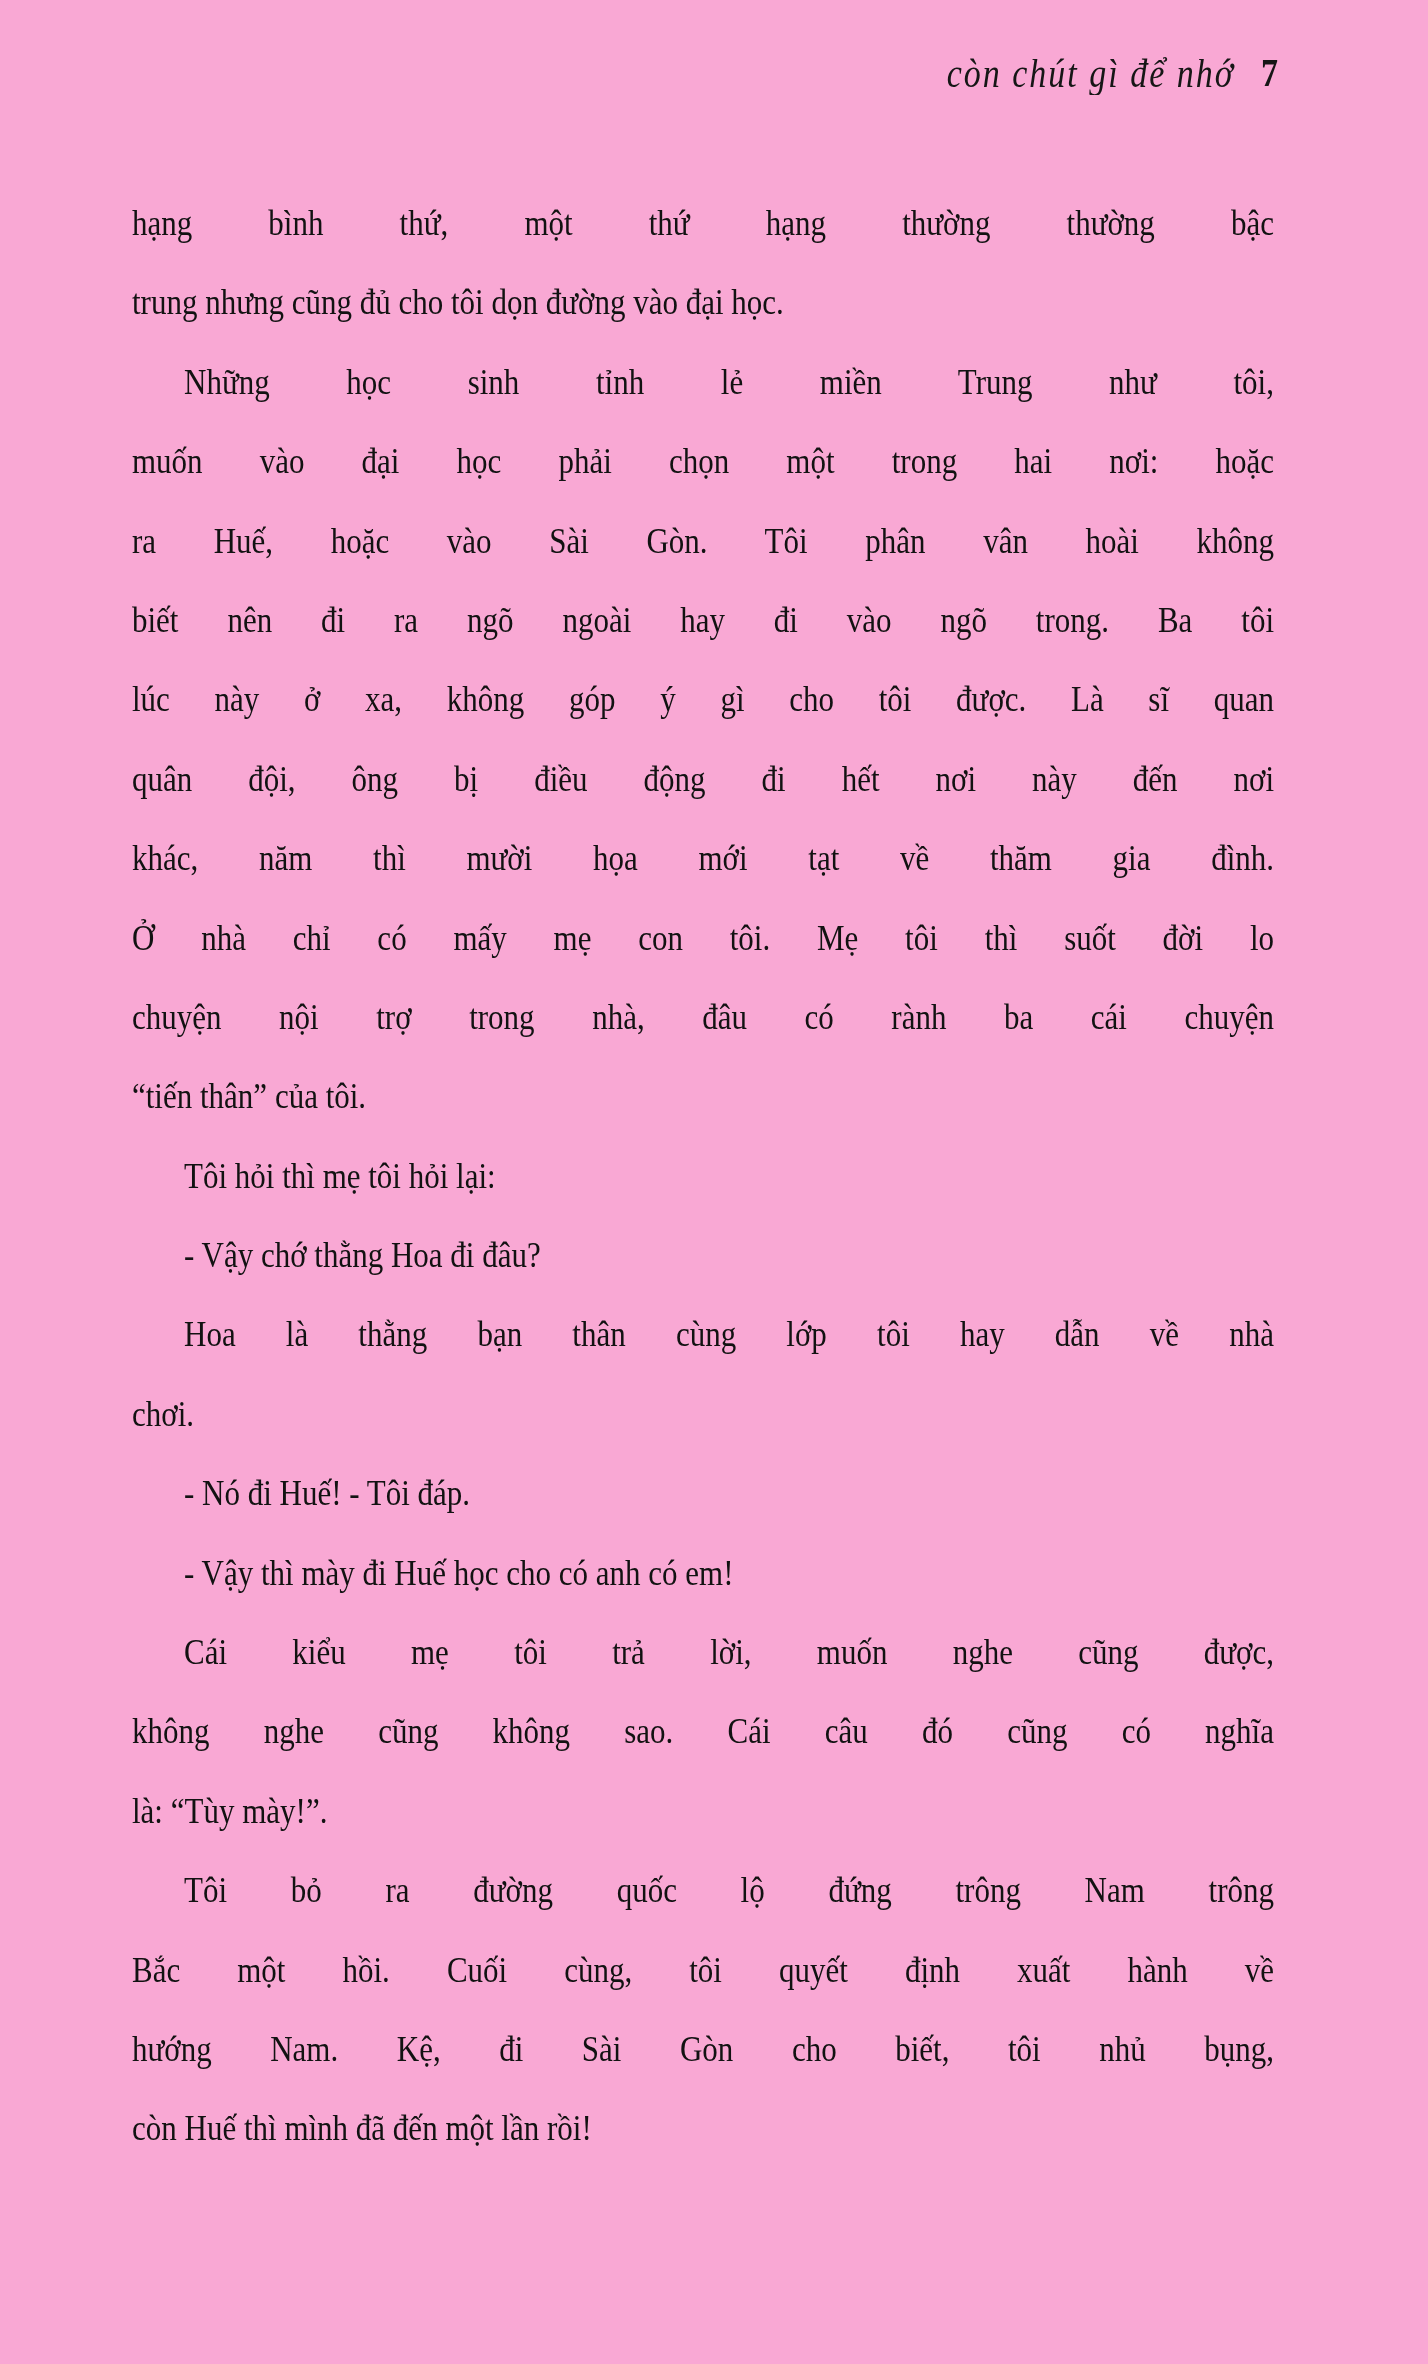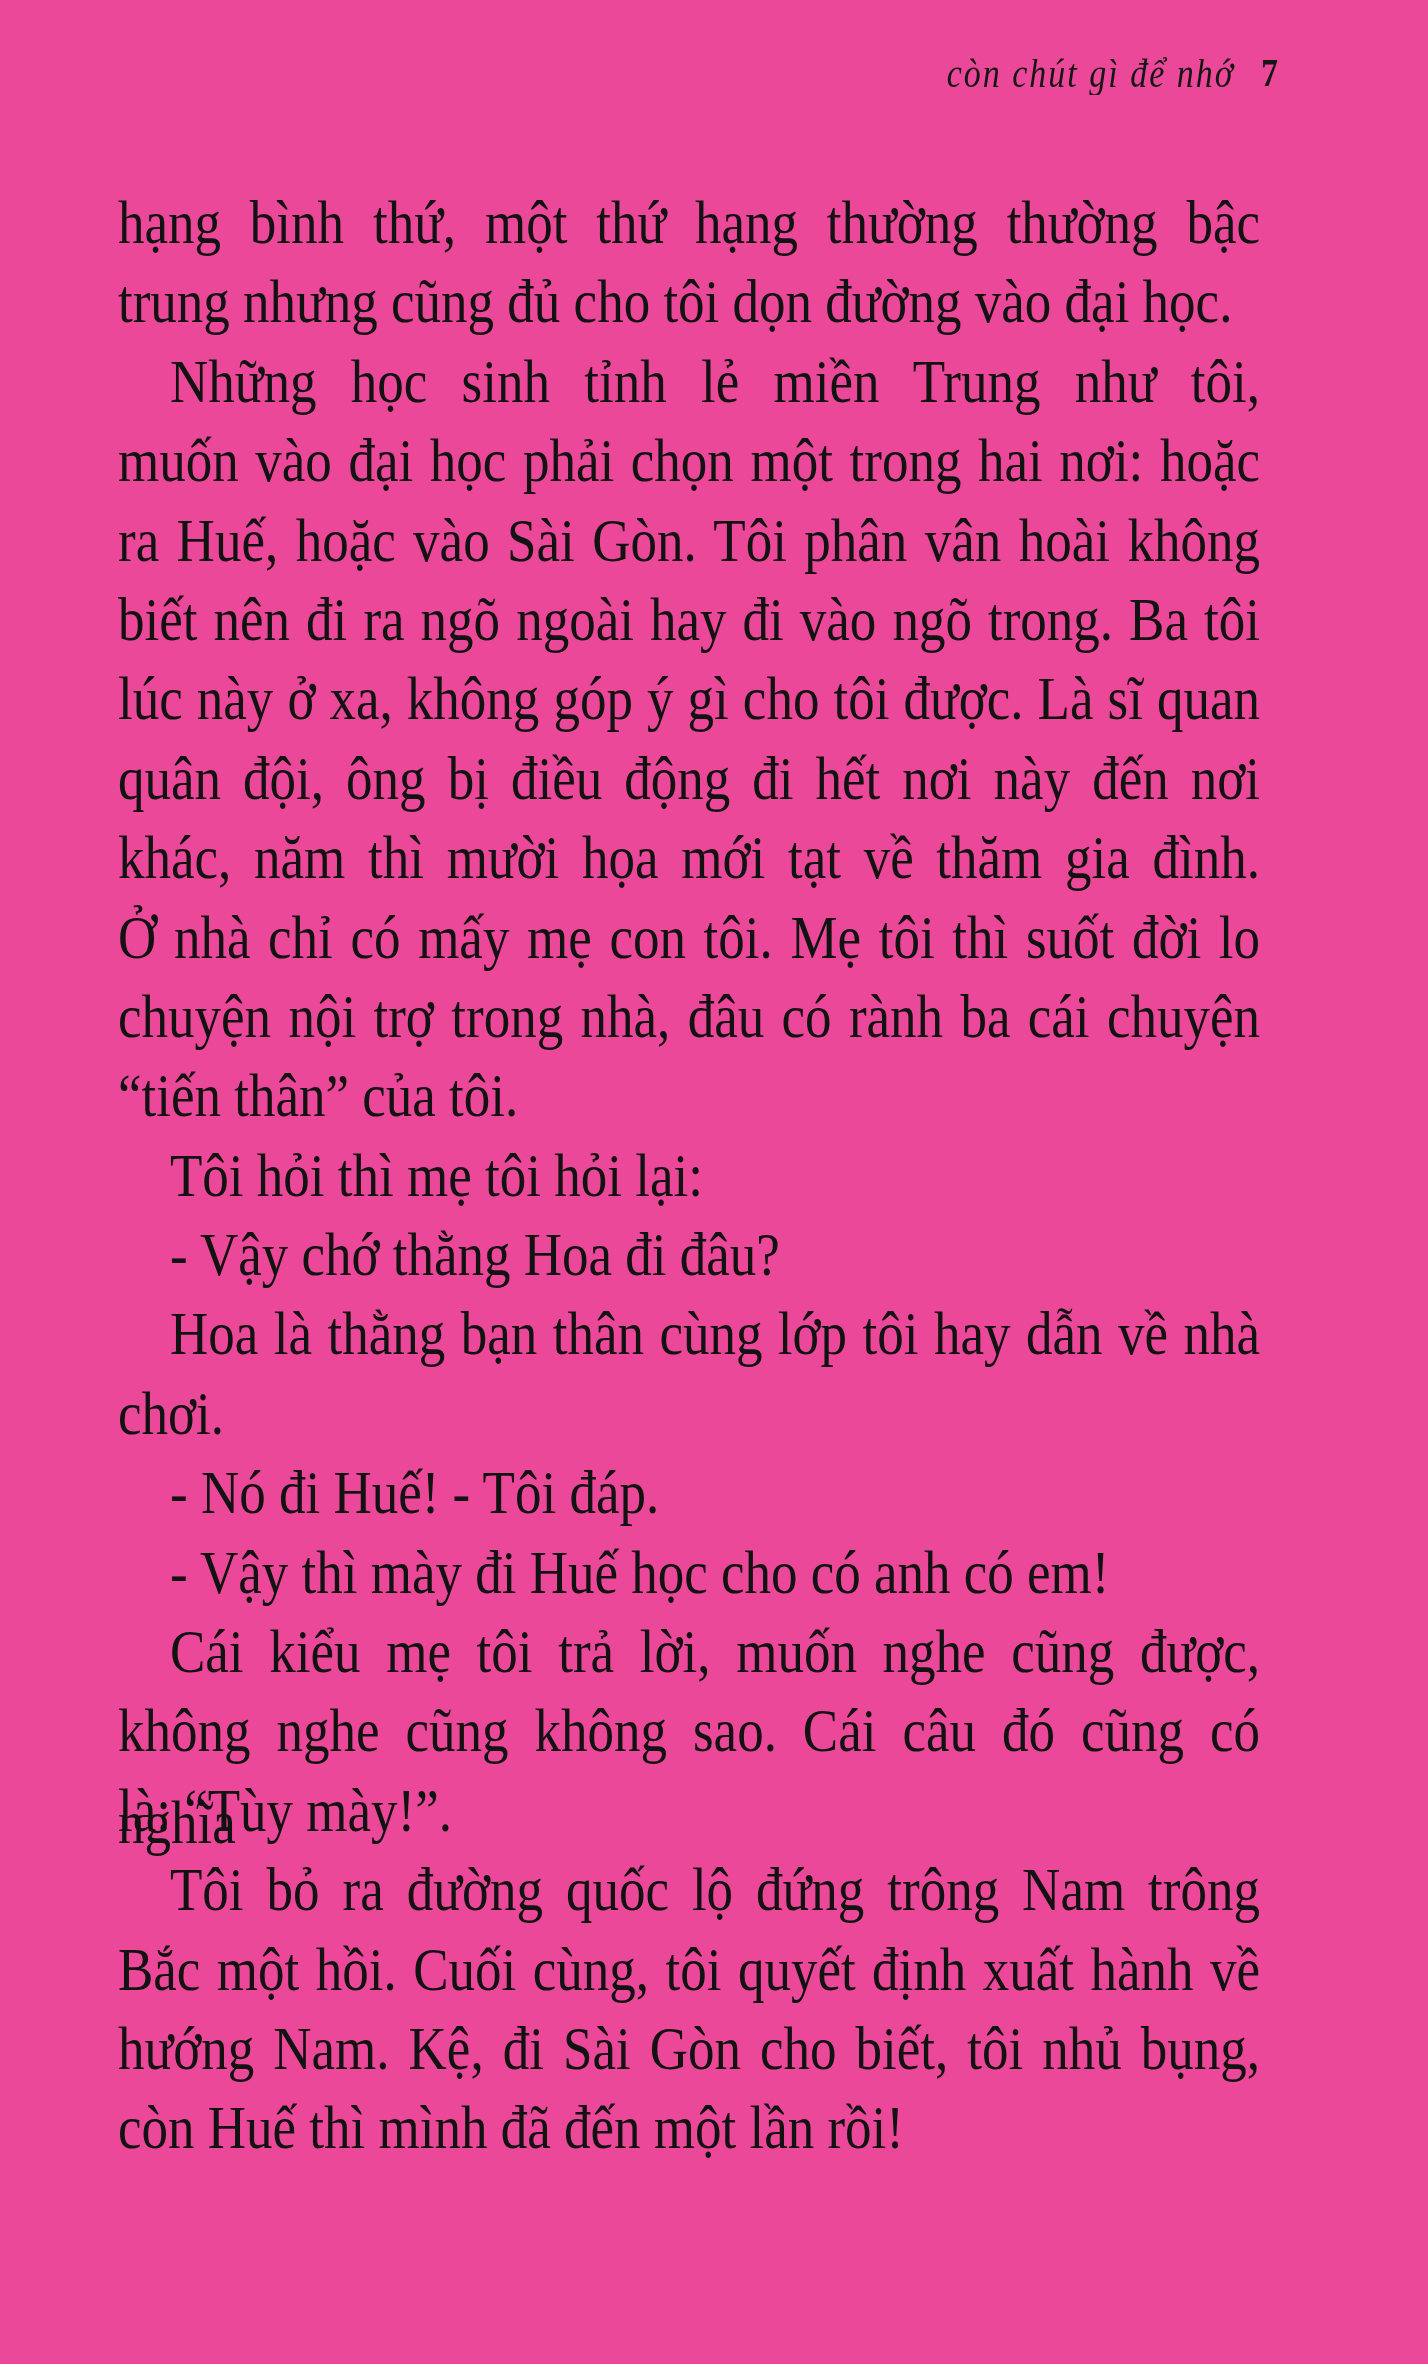--- a/index.html
+++ b/index.html
@@ -11,21 +11,21 @@
     width: 1428px;
     height: 2364px;
     position: relative;
     overflow: hidden;
     color: #111111;
   }
   .page {
     position: absolute;
     left: 0; top: 0;
     width: 1428px; height: 2364px;
-    background: #ec4899;
+    background: #f9a8d4;
   }
   .running-header {
     position: absolute;
     top: 58px;
     left: 860px;
     width: 420px;
     height: 44px;
     display: flex;
     justify-content: flex-end;
     align-items: baseline;
@@ -43,25 +43,25 @@
   .running-header .page-number {
     margin-left: 26px;
     font-style: normal;
     font-weight: bold;
     display: inline-block;
     transform: scaleY(1.2);
     transform-origin: bottom;
   }
   .body-text {
     position: absolute;
-    left: 118px;
+    left: 132px;
     top: 186px;
     width: 1142px;
     font-family: "Liberation Serif", serif;
-    font-size: 53px;
+    font-size: 31px;
     line-height: 79.4px;
     color: #121212;
   }
   .line {
     height: 79.4px;
     white-space: nowrap;
     overflow: visible;
     text-align: justify;
     text-align-last: justify;
     transform: scaleY(1.16);

